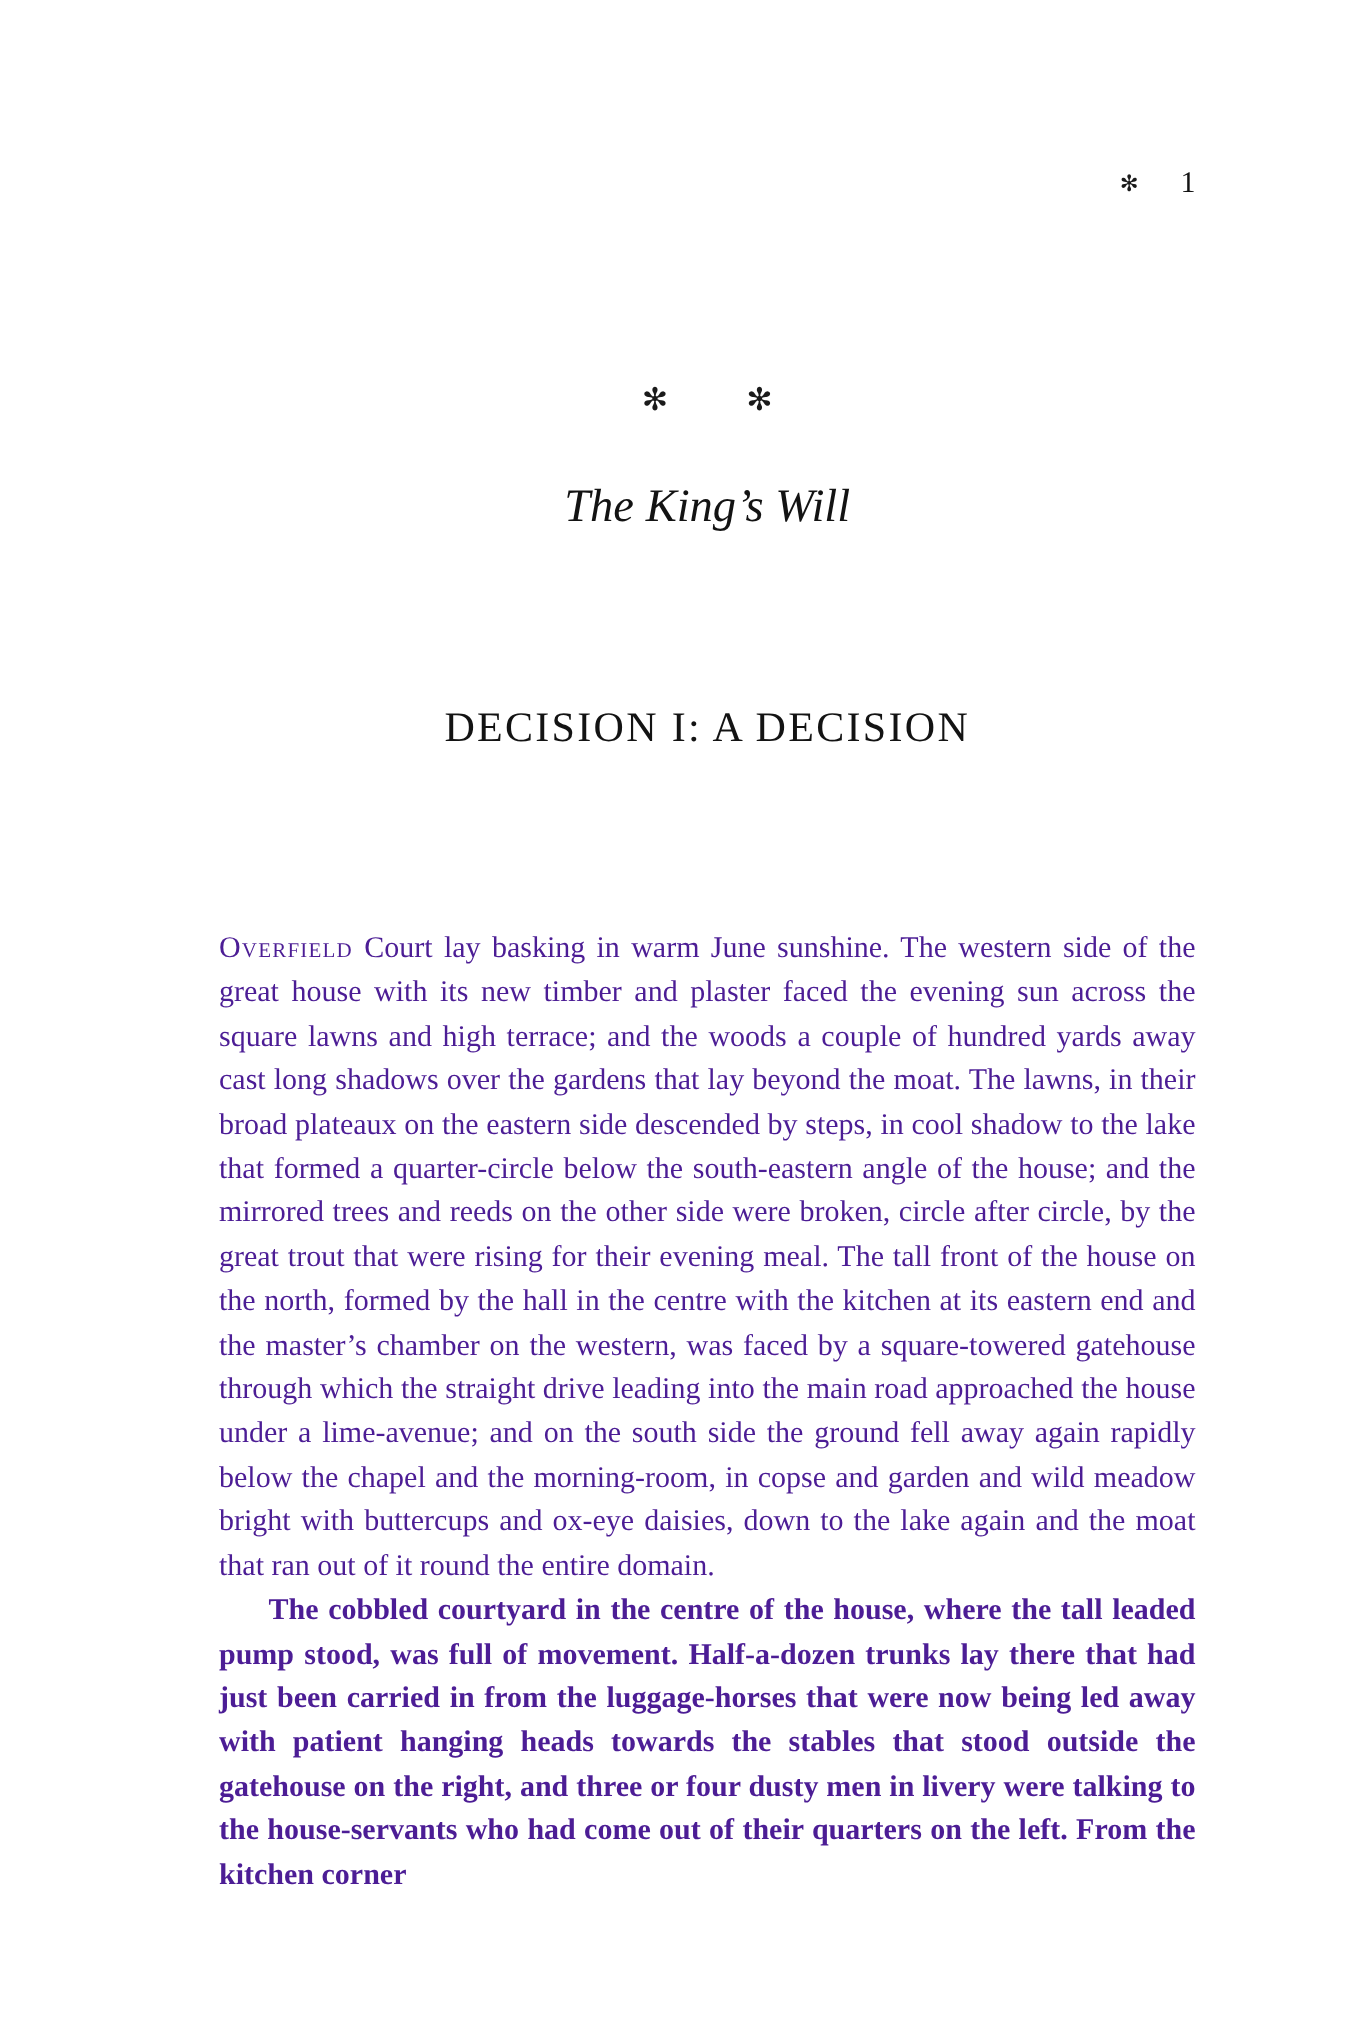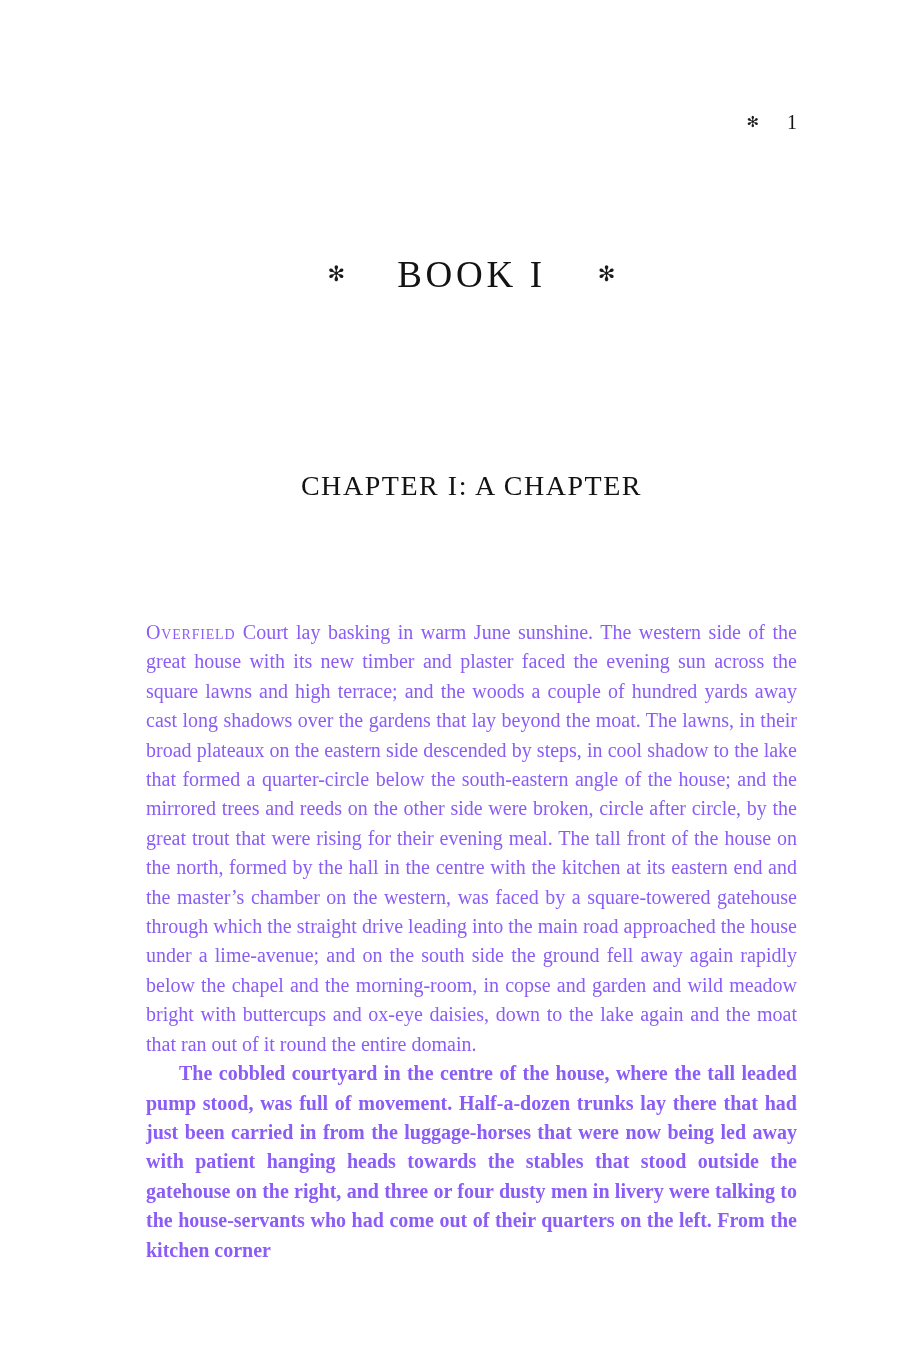--- a/index.html
+++ b/index.html
@@ -86,21 +86,21 @@
   }
   
   .body-text {
     position: absolute;
     top: 618px;
     left: 146px;
     width: 651px;
     font-size: 20px;
     line-height: 29.4px;
     text-align: justify;
-    color: #8b5cf6;
+    color: #4c1d95;
   }
   .body-text p {
     margin: 0;
   }
   .body-text p.indented {
     text-indent: 33px;
     font-weight: bold;
   }
   .lead-caps {
     font-variant: small-caps;
@@ -112,26 +112,26 @@
 
 <div class="page">
 
   <div class="running-head">
     <span class="ornament">✻</span>
     <span class="folio">1</span>
   </div>
 
   <div class="book-title-row">
     <span class="ornament">✻</span>
-    <span class="book-title">BOOK I</span>
     <span class="ornament">✻</span>
   </div>
 
+  <div class="book-subtitle">The King’s Will</div>
 
-  <div class="chapter-heading">CHAPTER I: A CHAPTER</div>
+  <div class="chapter-heading">DECISION I: A DECISION</div>
 
   <div class="body-text">
     <p>
       <span class="lead-caps">Overfield</span><span> Court lay basking in warm June sunshine. The western side of the great house with its new timber and plaster faced the evening sun across the square lawns and high terrace; and the woods a couple of hundred yards away cast long shadows over the gardens that lay beyond the moat. The lawns, in their broad plateaux on the eastern side descended by steps, in cool shadow to the lake that formed a quarter-circle below the south-eastern angle of the house; and the mirrored trees and reeds on the other side were broken, circle after circle, by the great trout that were rising for their evening meal. The tall front of the house on the north, formed by the hall in the centre with the kitchen at its eastern end and the master’s chamber on the western, was faced by a square-towered gatehouse through which the straight drive leading into the main road approached the house under a lime-avenue; and on the south side the ground fell away again rapidly below the chapel and the morning-room, in copse and garden and wild meadow bright with buttercups and ox-eye daisies, down to the lake again and the moat that ran out of it round the entire domain.</span>
     </p>
     <p class="indented">
       <span>The cobbled courtyard in the centre of the house, where the tall leaded pump stood, was full of movement. Half-a-dozen trunks lay there that had just been carried in from the luggage-horses that were now being led away with patient hanging heads towards the stables that stood outside the gatehouse on the right, and three or four dusty men in livery were talking to the house-servants who had come out of their quarters on the left. From the kitchen corner</span>
     </p>
   </div>
 

